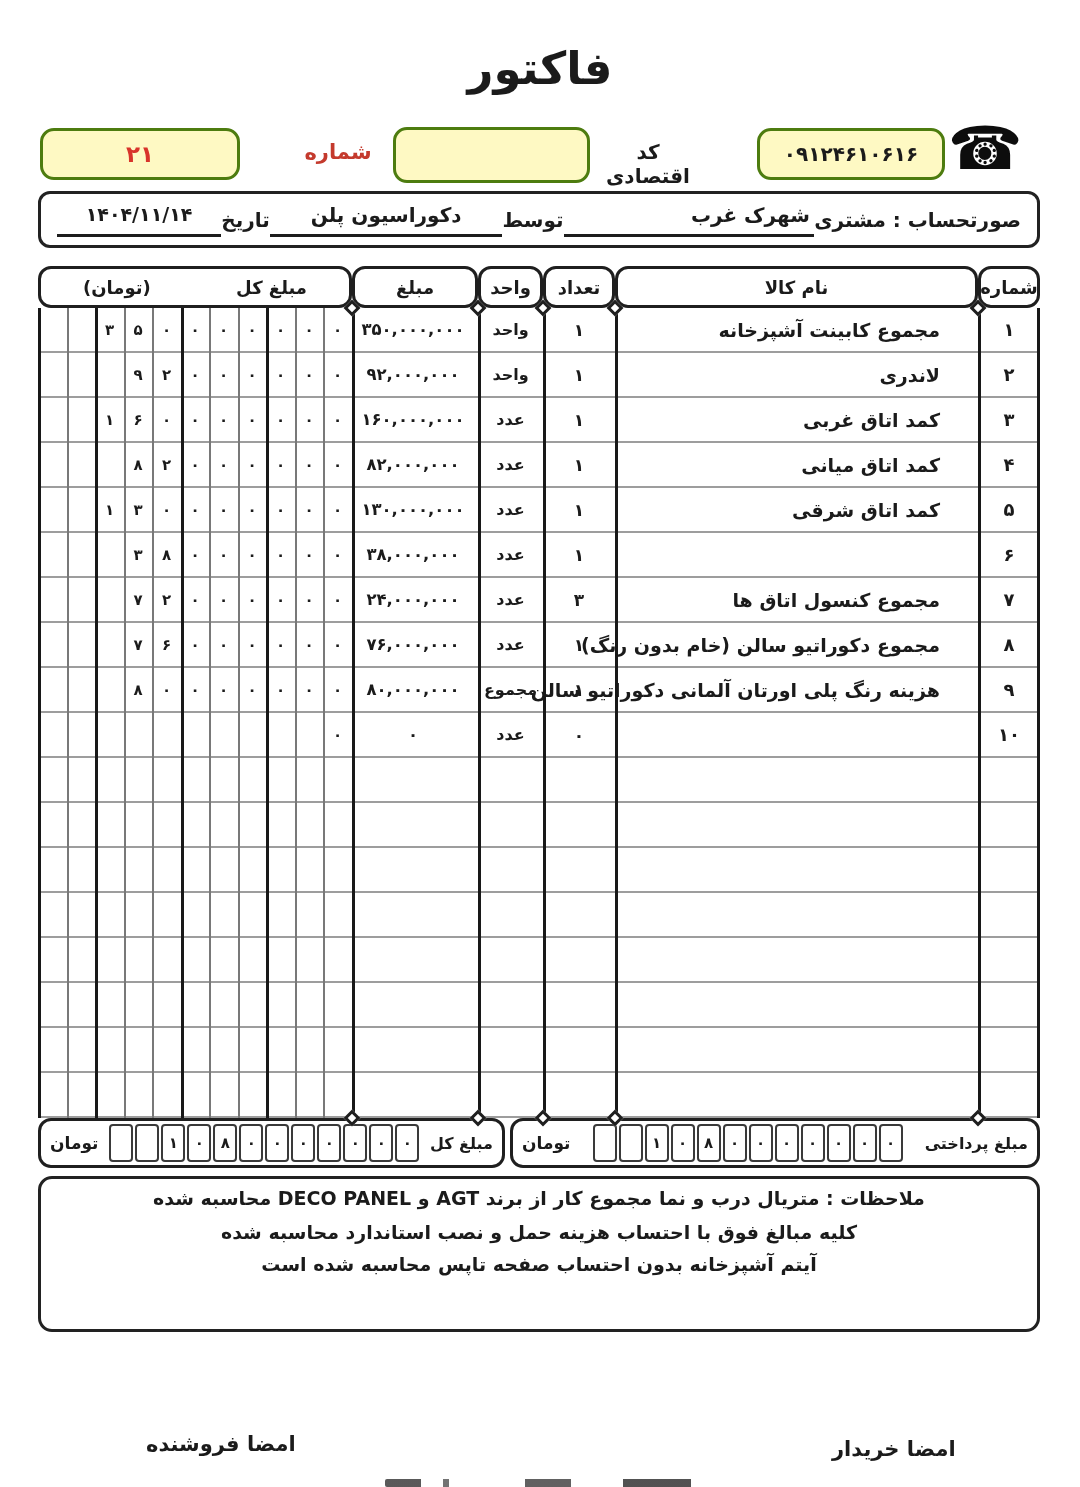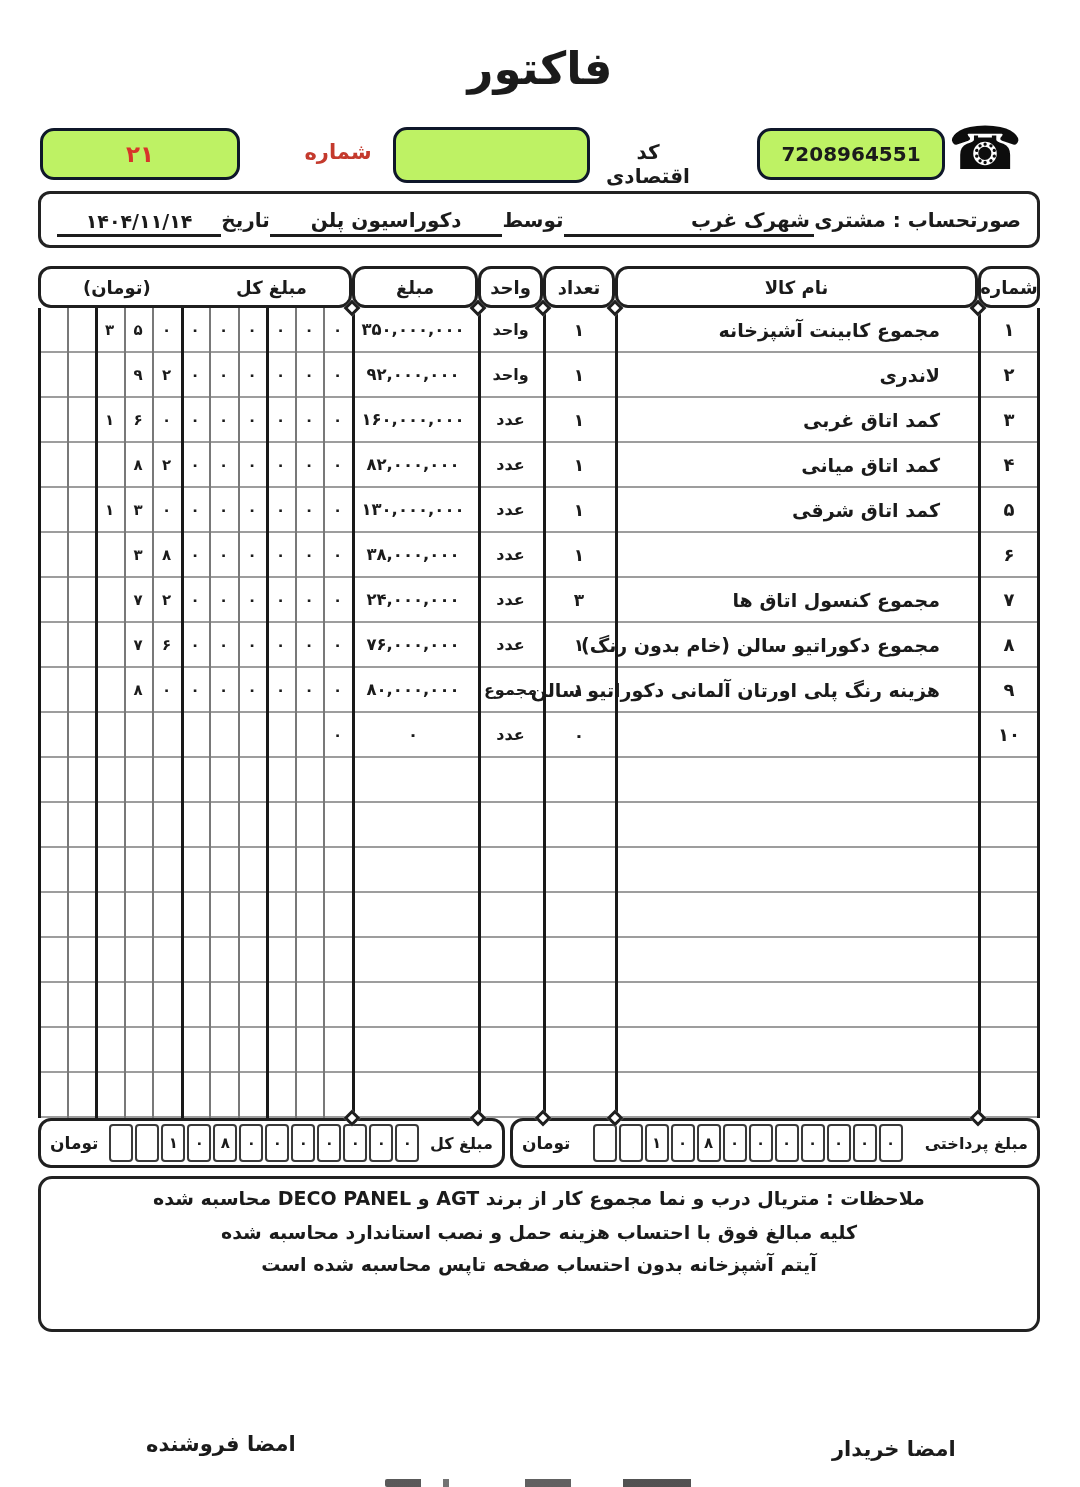--- a/index.html
+++ b/index.html
@@ -3,33 +3,33 @@
 <meta charset="utf-8">
 <style>
   html,body{margin:0;padding:0;background:#d9d9d9;}
   .page{
     position:relative;width:1080px;height:1487px;margin:0 auto;
     background:#ffffff;overflow:hidden;direction:rtl;
     font-family:"DejaVu Sans",sans-serif;color:#1b1b1b;font-weight:bold;
   }
   .title{position:absolute;top:42px;left:0;width:100%;text-align:center;
     font-size:45px;font-weight:bold;letter-spacing:1px;}
-  .rbox{position:absolute;border:3px solid #0f172a;border-radius:14px;background:#bef264;
+  .rbox{position:absolute;border:3px solid #4d7c0f;border-radius:14px;background:#fef9c3;
     box-sizing:border-box;display:flex;align-items:center;justify-content:center;}
   .phone-icon{position:absolute;left:948px;top:118px;font-size:60px;line-height:1;color:#0d0d0d;}
   .phone-box{left:757px;top:128px;width:188px;height:52px;font-size:20px;direction:ltr;}
   .econ-label{position:absolute;left:596px;top:140px;width:104px;text-align:center;font-size:20px;}
   .econ-box{left:393px;top:127px;width:197px;height:56px;}
   .no-label{position:absolute;left:303px;top:140px;width:70px;text-align:center;font-size:21px;color:#c43a2d;}
   .no-box{left:40px;top:128px;width:200px;height:52px;font-size:23px;color:#d8342a;}
   .bill-box{left:38px;top:191px;width:1002px;height:57px;border:3px solid #222;border-radius:12px;
     position:absolute;box-sizing:border-box;display:flex;align-items:center;
     justify-content:space-between;padding:0 16px;background:#fff;}
   .bill-label{font-size:20px;white-space:nowrap;}
-  .slot{border-bottom:3px solid #1d1d1d;box-sizing:border-box;display:flex;align-items:flex-end;
+  .slot{border-bottom:3px solid #1d1d1d;box-sizing:border-box;display:flex;
     height:34px;padding-bottom:2px;font-size:20px;white-space:nowrap;}
   .slot-customer{width:250px;justify-content:flex-start;padding-right:4px;}
   .slot-by{width:232px;justify-content:center;}
   .slot-date{width:164px;justify-content:center;font-size:19px;direction:ltr;}
   .thcell{position:absolute;top:266px;height:42px;border:3px solid #1f1f1f;border-radius:13px;
     background:#fff;box-sizing:border-box;display:flex;align-items:center;justify-content:center;
     font-size:18px;z-index:2;}
   .th-total{justify-content:space-between;padding:0 42px;}
   .tbody{position:absolute;left:38px;top:308px;width:1002px;height:810px;background:#fff;}
   .trow{position:relative;height:45px;border-bottom:2px solid #9d9d9d;box-sizing:border-box;}
@@ -67,21 +67,21 @@
 </style>
 </head>
 <body>
 
 <div class="page">
 
   <div class="title">فاکتور</div>
 
   <div class="phone-icon">☎</div>
   <div class="rbox phone-box">
-    <span>7208964551</span>
+    <span>۰۹۱۲۴۶۱۰۶۱۶</span>
   </div>
   <div class="econ-label">کد اقتصادی</div>
   <div class="rbox econ-box"></div>
   <div class="no-label">شماره</div>
   <div class="rbox no-box">
     <span>۲۱</span>
   </div>
 
   <div class="bill-box">
     <span class="bill-label">صورتحساب : مشتری</span>

